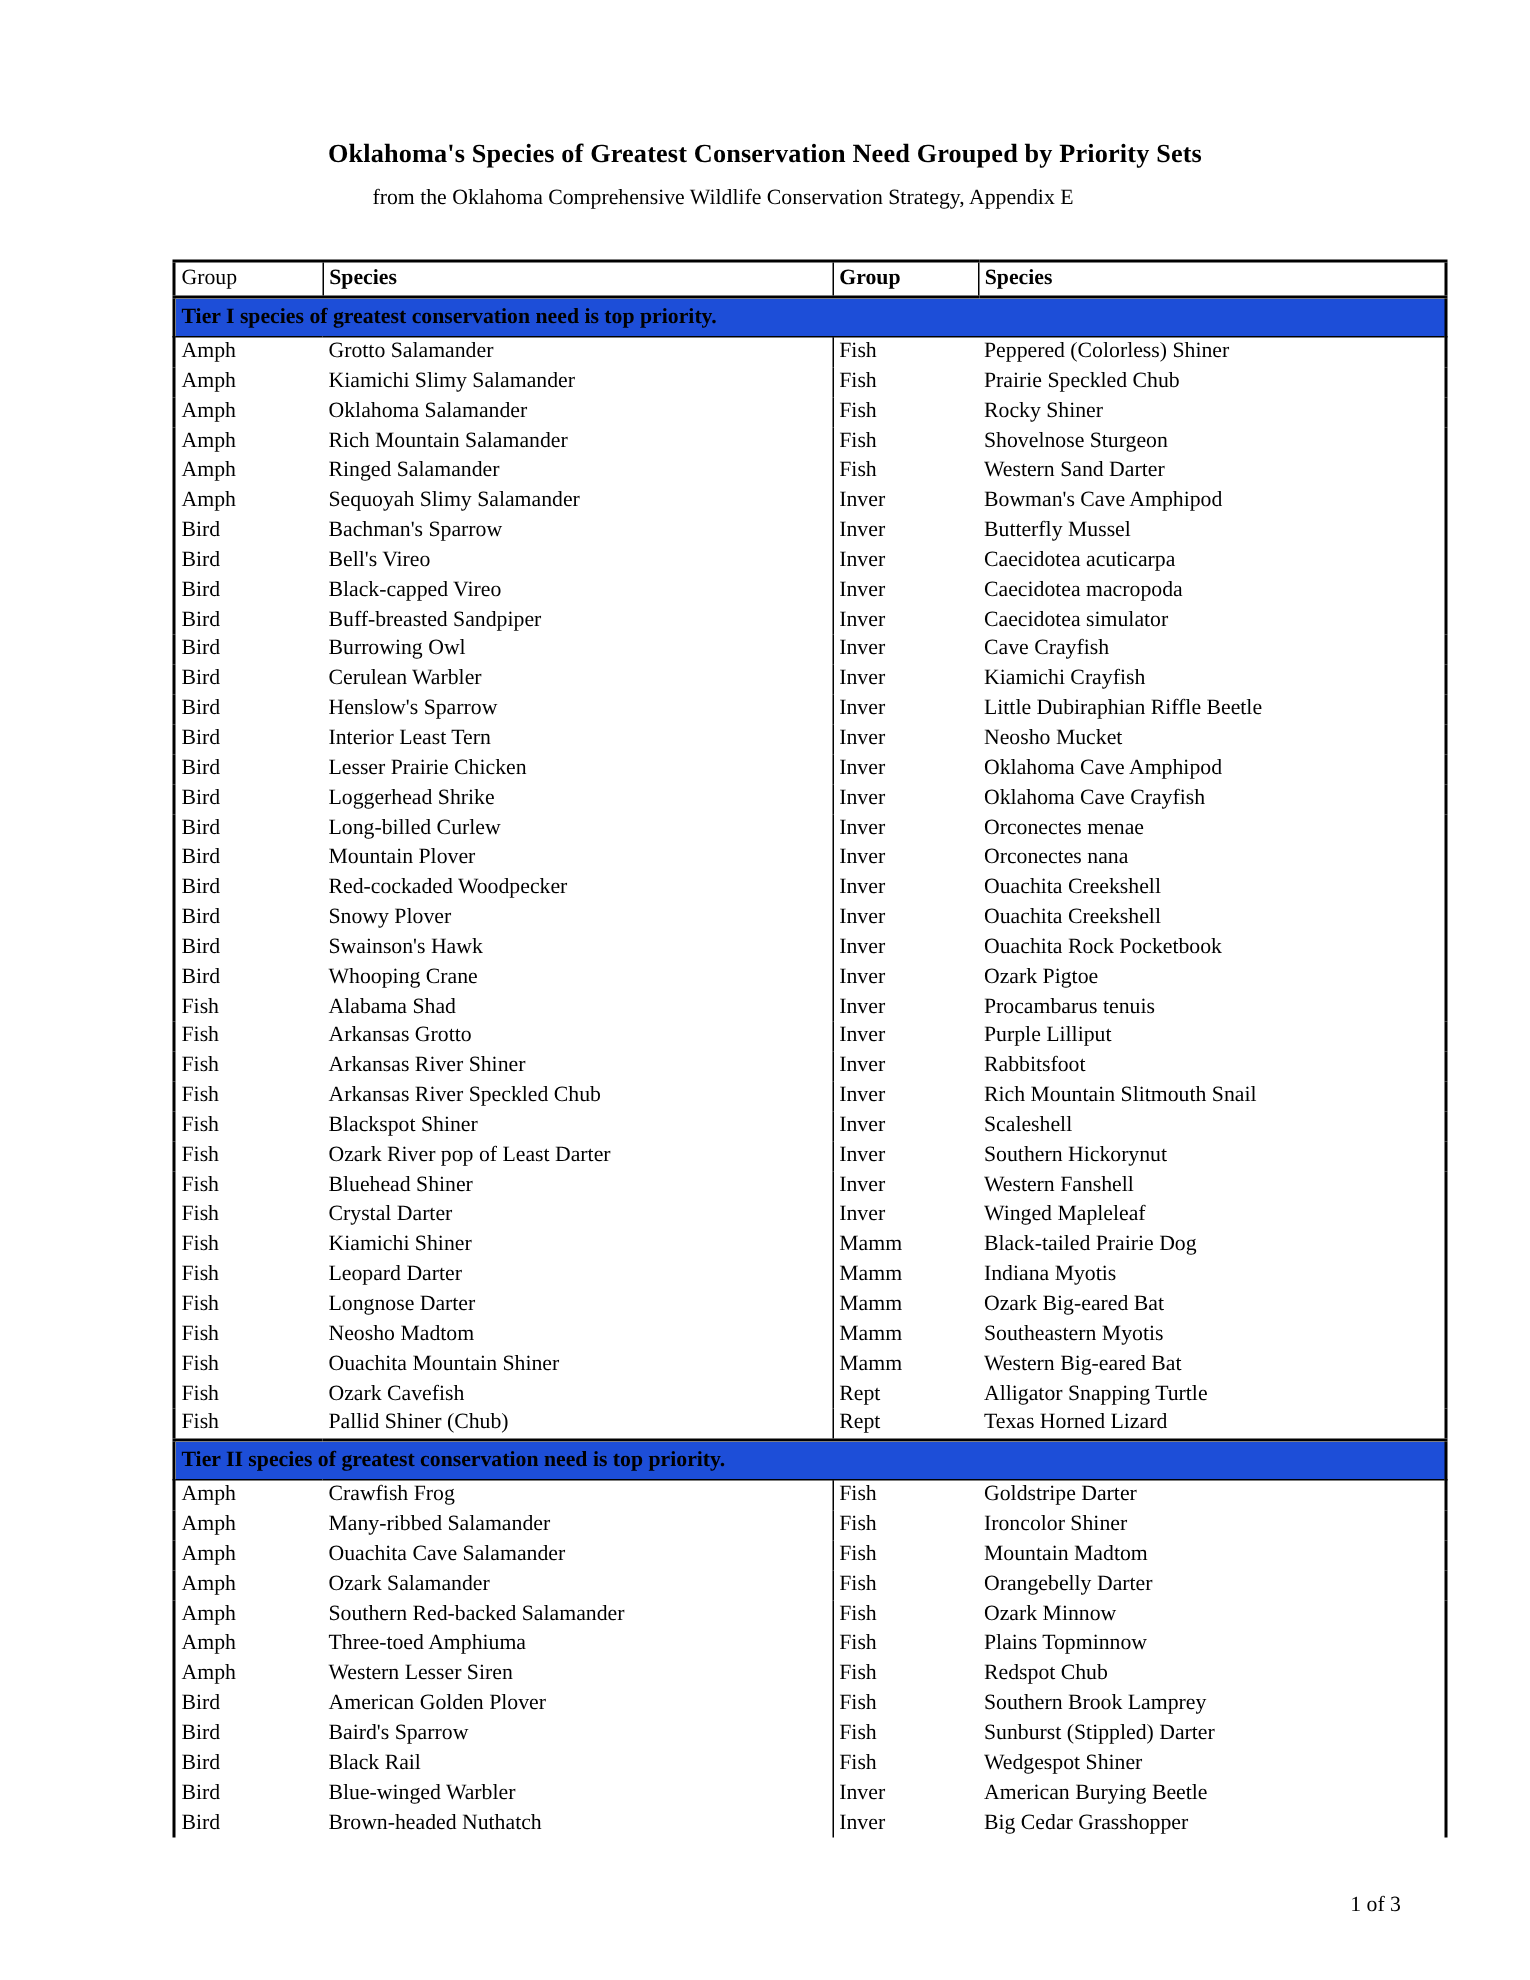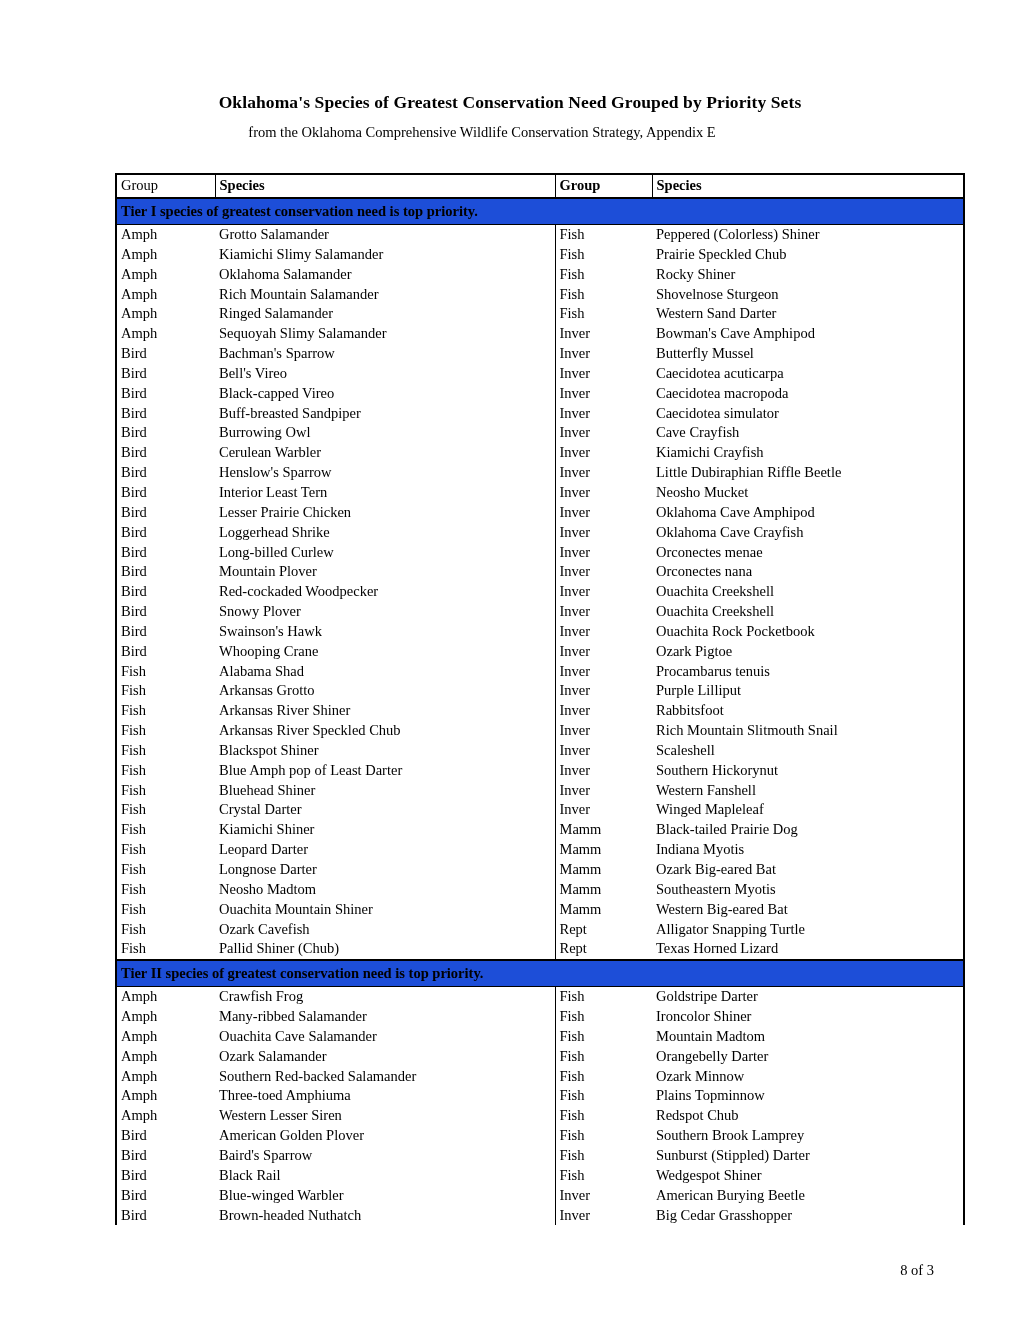--- a/index.html
+++ b/index.html
@@ -296,21 +296,21 @@
             <td>Rich Mountain Slitmouth Snail</td>
           </tr>
           <tr class="data-row">
             <td>Fish</td>
             <td>Blackspot Shiner</td>
             <td class="mid-div">Inver</td>
             <td>Scaleshell</td>
           </tr>
           <tr class="data-row">
             <td>Fish</td>
-            <td>Blue Amph pop of Least Darter</td>
+            <td>Ozark River pop of Least Darter</td>
             <td class="mid-div">Inver</td>
             <td>Southern Hickorynut</td>
           </tr>
           <tr class="data-row">
             <td>Fish</td>
             <td>Bluehead Shiner</td>
             <td class="mid-div">Inver</td>
             <td>Western Fanshell</td>
           </tr>
           <tr class="data-row">
@@ -433,15 +433,15 @@
           <tr class="data-row">
             <td>Bird</td>
             <td>Brown-headed Nuthatch</td>
             <td class="mid-div">Inver</td>
             <td>Big Cedar Grasshopper</td>
           </tr>
         </tbody>
     </table>
   </div>
 
-  <div class="footer">8 of 3</div>
+  <div class="footer">1 of 3</div>
 
 </div>
 
 </body></html>

